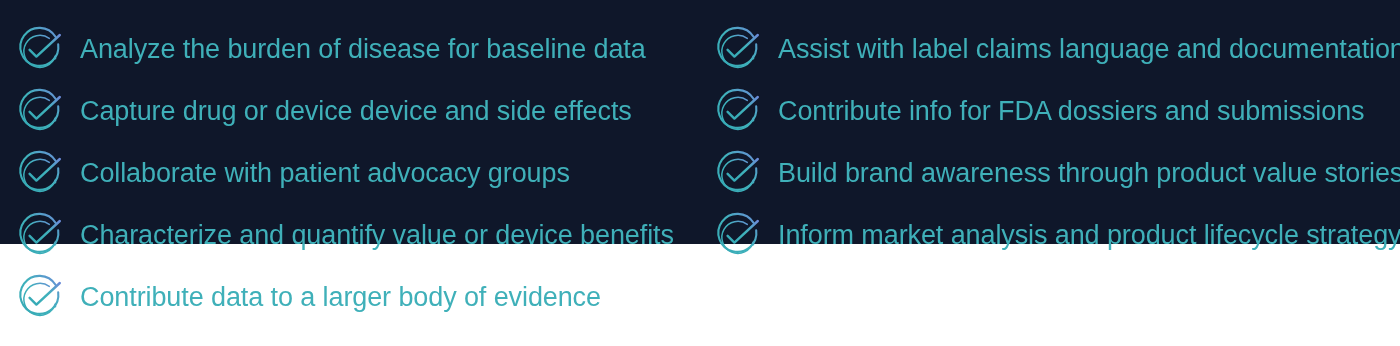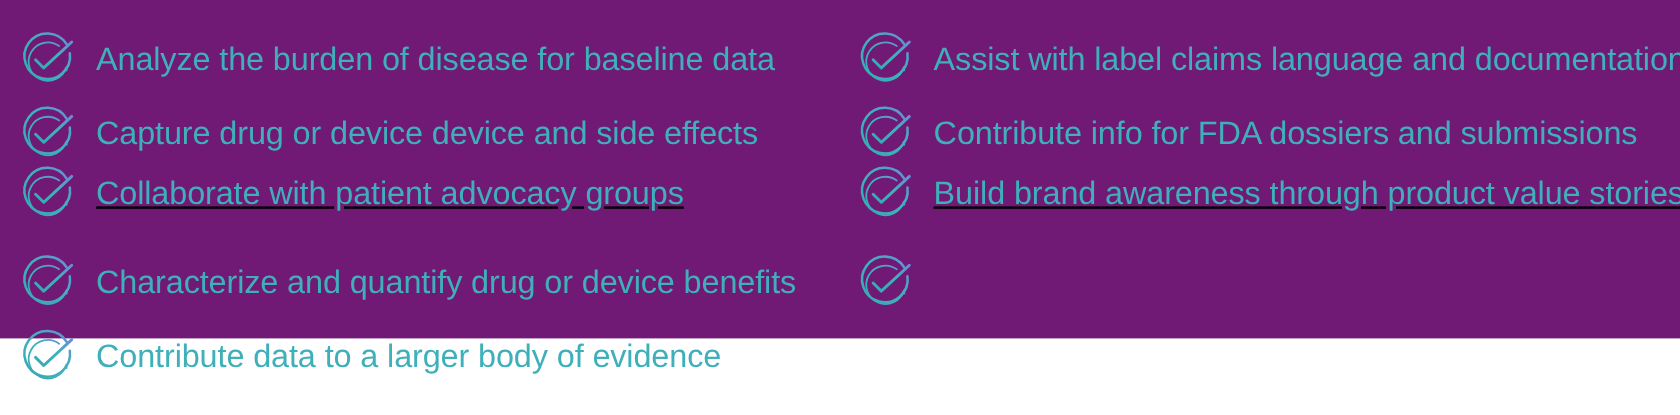--- a/index.html
+++ b/index.html
@@ -10,42 +10,42 @@
   body {
     width: 1400px;
     height: 346px;
     font-family: "Liberation Sans", sans-serif;
     overflow: hidden;
     position: relative;
   }
   .board {
     position: relative;
     width: 1400px;
-    height: 282px;
-    background: #701a75;
+    height: 244px;
+    background: #0f172a;
   }
   .column {
     position: absolute;
     top: 0;
   }
   .col-left  { left: 0px;   width: 700px; }
   .col-right { left: 698px; width: 702px; }
 
   .row {
     position: absolute;
     display: flex;
     align-items: center;
     height: 50px;
   }
   .col-left  .row { left: 14px; }
   .col-right .row { left: 14px; }
 
   .row-0 { top: 24px;  }
   .row-1 { top: 86px;  }
-  .row-2 { top: 136px; text-decoration: underline; }
+  .row-2 { top: 148px; }
   .row-3 { top: 210px; }
   .row-4 { top: 272px; }
 
   .icon-wrap {
     width: 52px;
     height: 52px;
     flex: 0 0 52px;
     display: block;
     line-height: 0;
   }
@@ -120,21 +120,21 @@
 
     <div class="row row-3">
       <span class="icon-wrap">
         <svg viewBox="0 0 52 52">
           <path d="M41.5 13.8 A19 19 0 1 0 44.2 21.3" fill="none" stroke="url(#tealGrad)" stroke-width="2.1" stroke-linecap="round"></path>
           <path d="M15.6 26.8 L22.4 33.6 L45.8 12.0" fill="none" stroke="url(#tealGrad)" stroke-width="2.4" stroke-linecap="round" stroke-linejoin="round"></path>
           <path d="M41.2 33.0 A16 16 0 1 1 35.3 15.4" fill="none" stroke="url(#tealGrad)" stroke-width="1.5" stroke-linecap="round"></path>
           <circle cx="41.3" cy="35.4" r="1.0" fill="url(#tealGrad)"></circle>
         </svg>
       </span>
-      <span class="item-label">Characterize and quantify drug or device benefits</span>
+      <span class="item-label">Characterize and quantify value or device benefits</span>
     </div>
 
     <div class="row row-4">
       <span class="icon-wrap">
         <svg viewBox="0 0 52 52">
           <path d="M41.5 13.8 A19 19 0 1 0 44.2 21.3" fill="none" stroke="url(#tealGrad)" stroke-width="2.1" stroke-linecap="round"></path>
           <path d="M15.6 26.8 L22.4 33.6 L45.8 12.0" fill="none" stroke="url(#tealGrad)" stroke-width="2.4" stroke-linecap="round" stroke-linejoin="round"></path>
           <path d="M41.2 33.0 A16 16 0 1 1 35.3 15.4" fill="none" stroke="url(#tealGrad)" stroke-width="1.5" stroke-linecap="round"></path>
           <circle cx="41.3" cy="35.4" r="1.0" fill="url(#tealGrad)"></circle>
         </svg>
@@ -184,17 +184,18 @@
 
     <div class="row row-3">
       <span class="icon-wrap">
         <svg viewBox="0 0 52 52">
           <path d="M41.5 13.8 A19 19 0 1 0 44.2 21.3" fill="none" stroke="url(#tealGrad)" stroke-width="2.1" stroke-linecap="round"></path>
           <path d="M15.6 26.8 L22.4 33.6 L45.8 12.0" fill="none" stroke="url(#tealGrad)" stroke-width="2.4" stroke-linecap="round" stroke-linejoin="round"></path>
           <path d="M41.2 33.0 A16 16 0 1 1 35.3 15.4" fill="none" stroke="url(#tealGrad)" stroke-width="1.5" stroke-linecap="round"></path>
           <circle cx="41.3" cy="35.4" r="1.0" fill="url(#tealGrad)"></circle>
         </svg>
       </span>
+      <span class="item-label">Inform market analysis and product lifecycle strategy</span>
     </div>
 
   </div>
 
 </div>
 
 </body></html>

